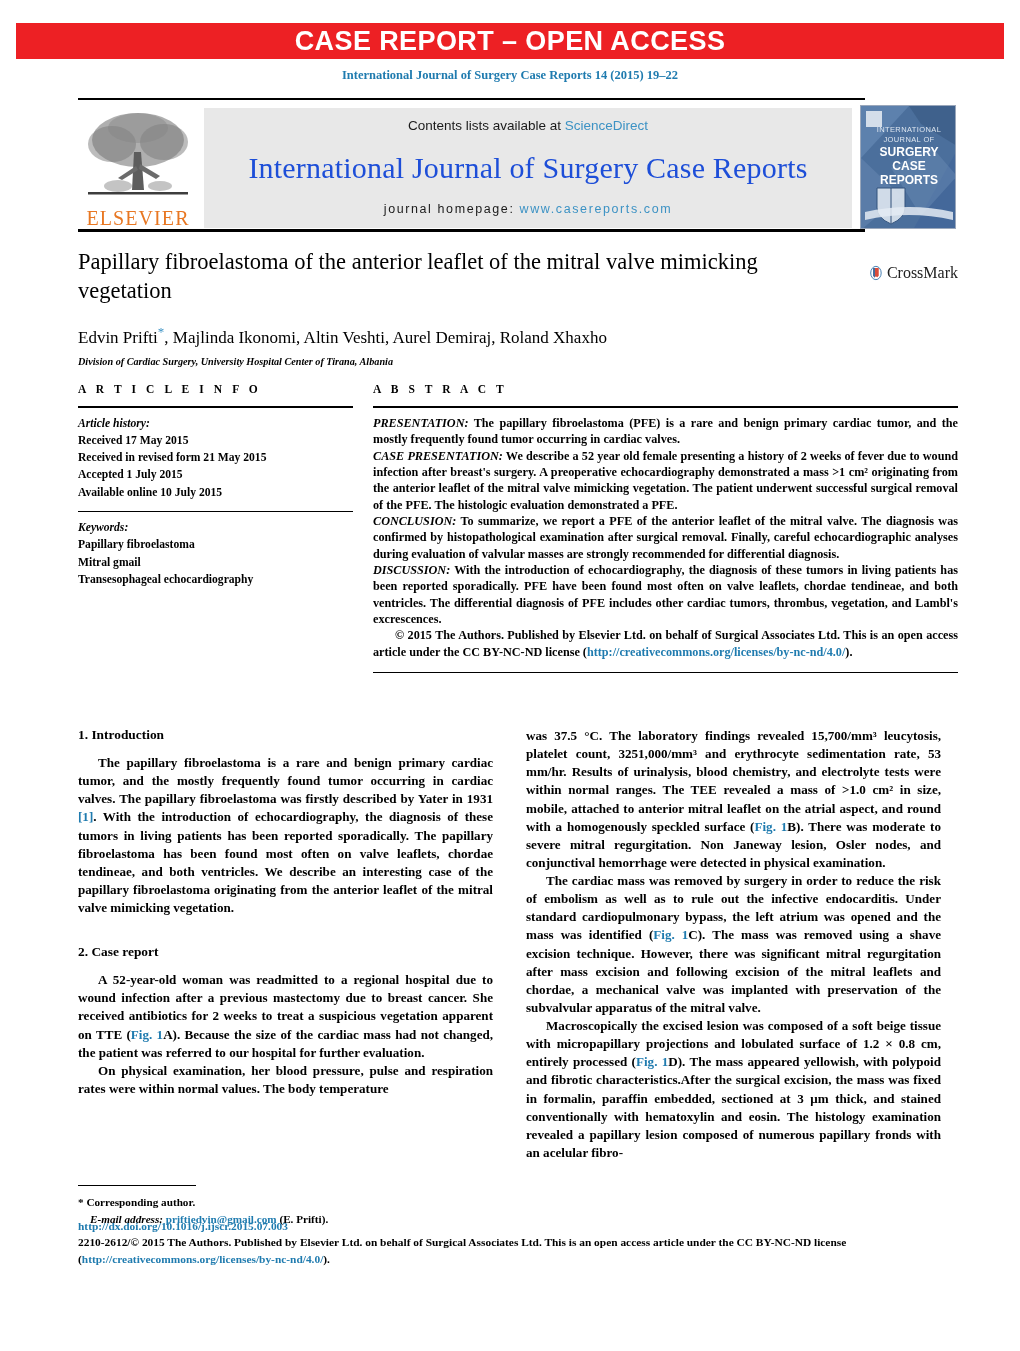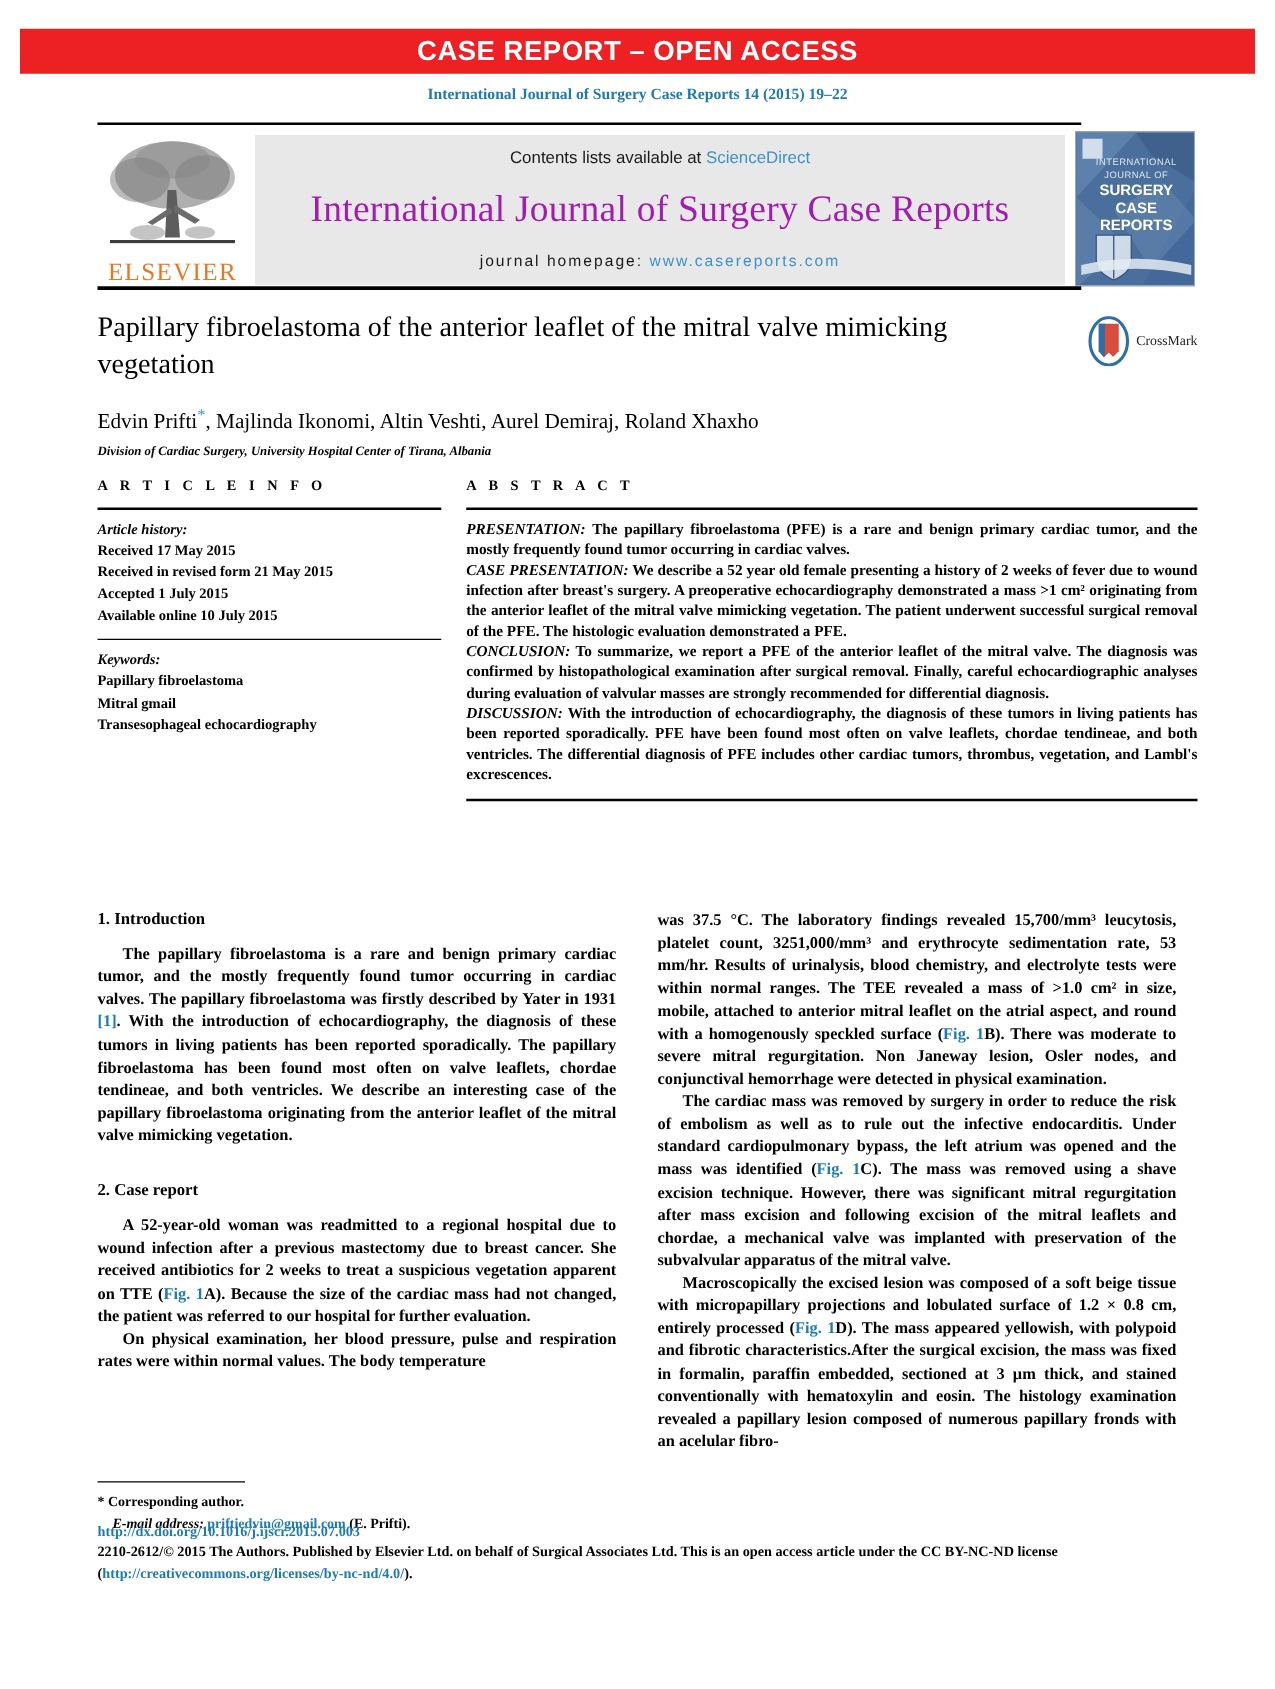--- a/index.html
+++ b/index.html
@@ -20,21 +20,21 @@
     position: absolute;
     left: 16px; top: 23px;
     width: 988px; height: 36px;
     background: #ED2024;
     display: flex; align-items: center; justify-content: center;
   }
   .banner-text {
     color: #fff;
     font-family: "Liberation Sans", sans-serif;
     font-weight: bold;
-    font-size: 22px;
+    font-size: 27px;
     letter-spacing: 0.4px;
   }
 
   
   .citation {
     position: absolute;
     left: 0; top: 68px; width: 1020px;
     text-align: center;
     color: #1F7BAF;
     font-family: "Liberation Serif", serif;
@@ -74,21 +74,21 @@
   }
   .sd-contents {
     font-family: "Liberation Sans", sans-serif;
     font-size: 13.5px;
     color: #1a1a1a;
   }
   .sd-contents .sd-link { color: #3C92C4; }
   .journal-title {
     font-family: "Liberation Serif", serif;
     font-size: 30px;
-    color: #a21caf;
+    color: #1d4ed8;
     letter-spacing: 0.2px;
   }
   .homepage {
     font-family: "Liberation Sans", sans-serif;
     font-size: 12.5px;
     letter-spacing: 1.6px;
     color: #1a1a1a;
   }
   .homepage .hp-link { color: #3C92C4; }
 
@@ -130,21 +130,21 @@
     font-size: 10.2px;
     color: #000;
   }
   .crossmark {
     position: absolute; right: 0; top: 2px;
     width: 88px; height: 46px;
     display: flex; align-items: center; gap: 5px;
   }
   .crossmark-label {
     font-family: "Liberation Serif", serif;
-    font-size: 11px; color: #222;
+    font-size: 16px; color: #222;
   }
   .infoabs { position: absolute; left: 78px; top: 383px; width: 880px; }
 
   .sec-heading {
     font-family: "Liberation Serif", serif;
     font-weight: bold;
     font-size: 11.5px;
     letter-spacing: 3.6px;
   }
   .col-info { position: absolute; left: 0; top: 0; width: 275px; }
@@ -351,20 +351,23 @@
       </p>
       <p>
         <span class="abs-lead">CASE PRESENTATION:</span><span> We describe a 52 year old female presenting a history of 2 weeks of fever due to wound infection after breast's surgery. A preoperative echocardiography demonstrated a mass &gt;1 cm² originating from the anterior leaflet of the mitral valve mimicking vegetation. The patient underwent successful surgical removal of the PFE. The histologic evaluation demonstrated a PFE.</span>
       </p>
       <p>
         <span class="abs-lead">CONCLUSION:</span><span> To summarize, we report a PFE of the anterior leaflet of the mitral valve. The diagnosis was confirmed by histopathological examination after surgical removal. Finally, careful echocardiographic analyses during evaluation of valvular masses are strongly recommended for differential diagnosis.</span>
       </p>
       <p>
         <span class="abs-lead">DISCUSSION:</span><span> With the introduction of echocardiography, the diagnosis of these tumors in living patients has been reported sporadically. PFE have been found most often on valve leaflets, chordae tendineae, and both ventricles. The differential diagnosis of PFE includes other cardiac tumors, thrombus, vegetation, and Lambl's excrescences.</span>
       </p>
+      <p class="abs-copy">
+        <span>© 2015 The Authors. Published by Elsevier Ltd. on behalf of Surgical Associates Ltd. This is an open access article under the CC BY-NC-ND license (</span><span class="link">http://creativecommons.org/licenses/by-nc-nd/4.0/</span><span>).</span>
+      </p>
     </div>
 
     <div class="abs-endrule"></div>
   </div>
 </div>
 
 <div class="body-cols">
 
   <div class="bcol bcol-left">
     <h2 class="body-h">1.  Introduction</h2>

